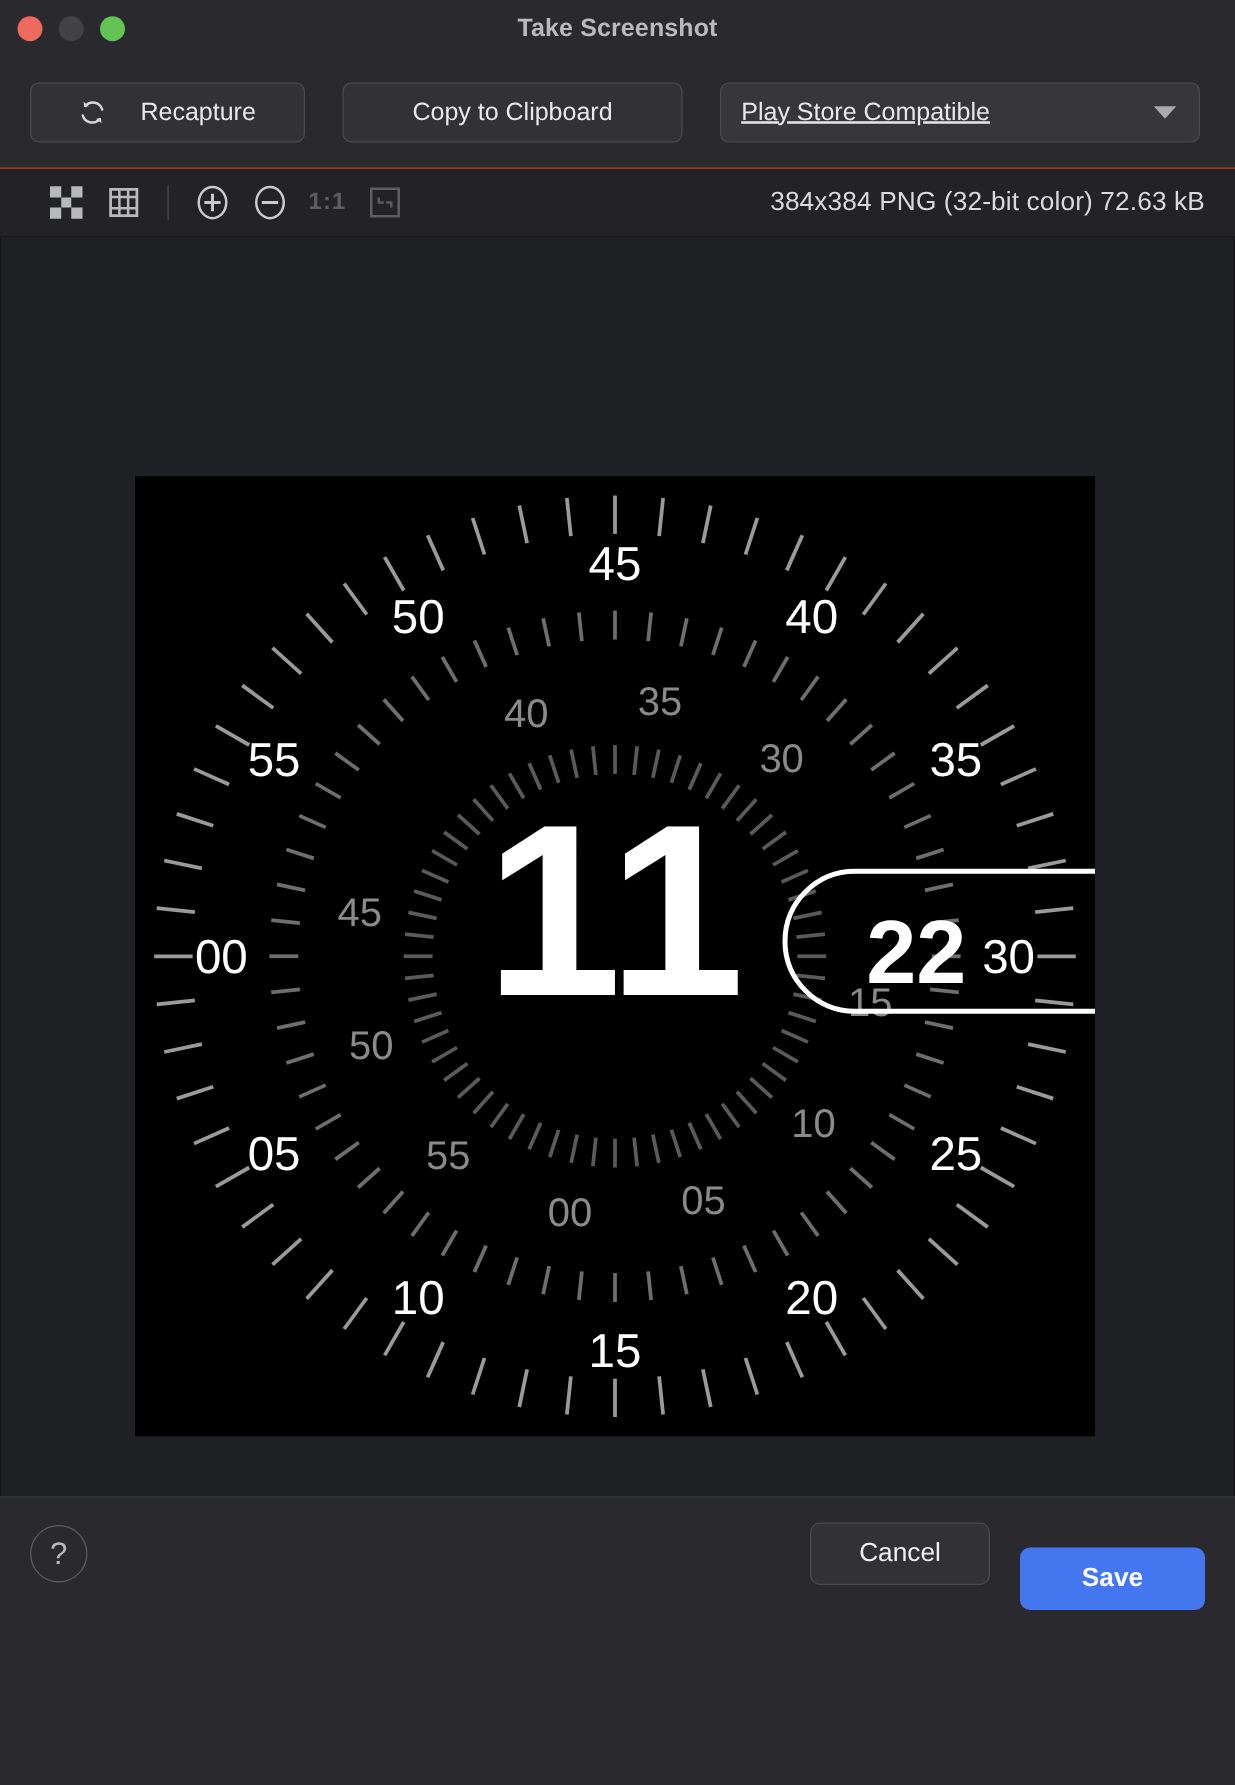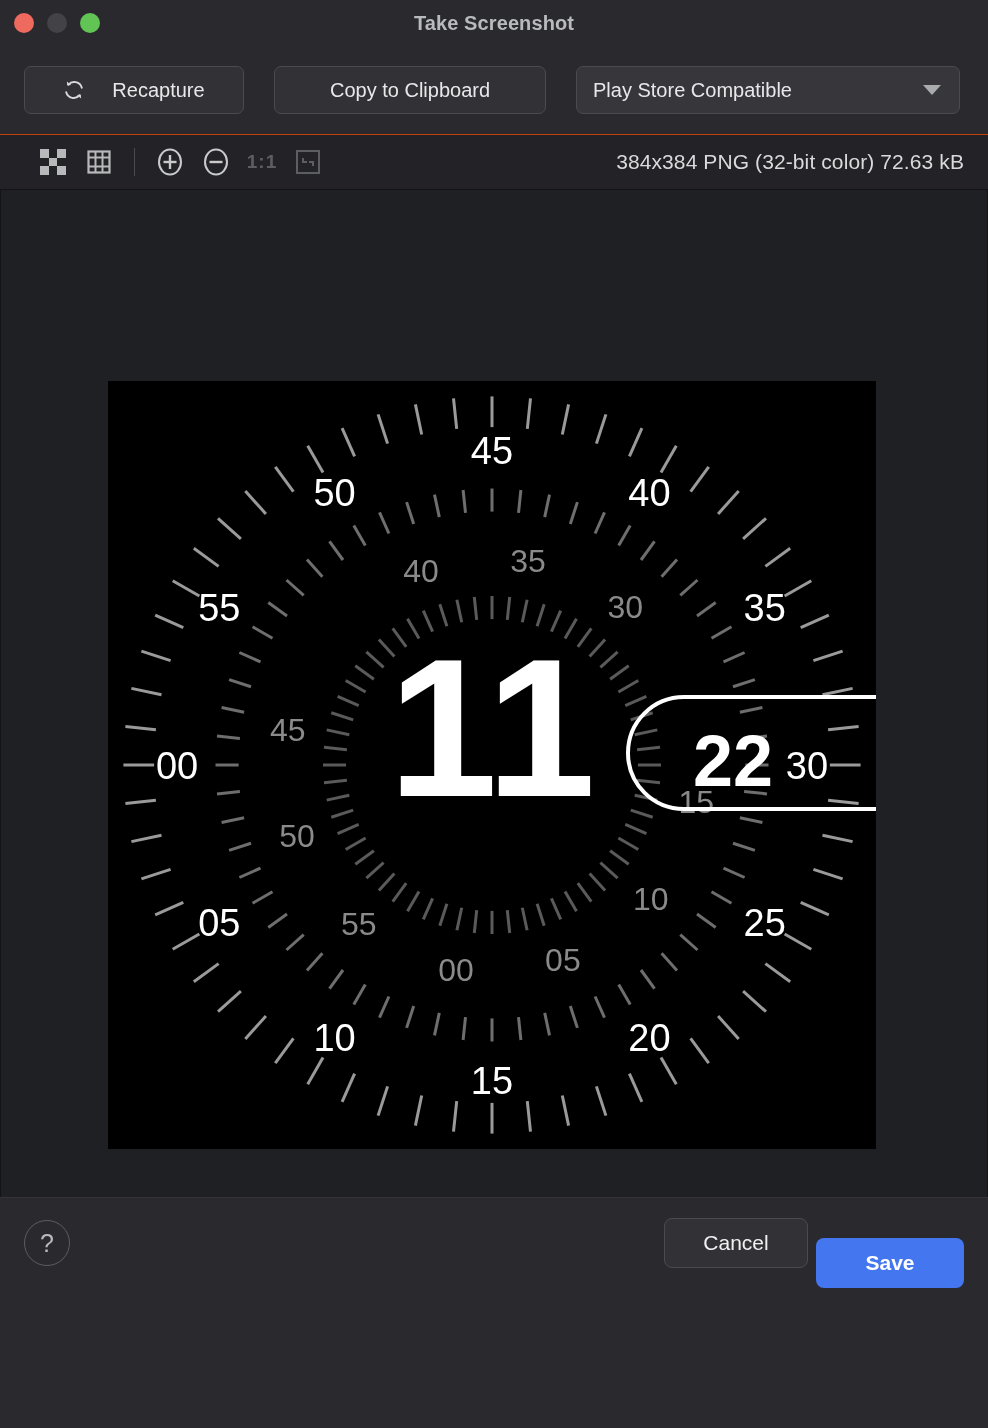--- a/index.html
+++ b/index.html
@@ -86,20 +86,21 @@
     border-radius: 7px;
     border: 1px solid #4a4a50;
     background: #36363b;
     color: #e8e8ea;
     font-size: 20px;
     display: flex;
     align-items: center;
     padding: 0 16px;
     position: relative;
     cursor: default;
+    text-decoration: underline;
   }
   .select-caret {
     position: absolute;
     right: 18px;
     top: 50%;
     transform: translateY(-50%);
     width: 0; height: 0;
     border-left: 9px solid transparent;
     border-right: 9px solid transparent;
     border-top: 10px solid #aaabad;
@@ -179,21 +180,21 @@
     border: 1px solid #5c5c62;
     color: #b8b9bb;
     font-size: 25px;
     display: flex; align-items: center; justify-content: center;
     cursor: default;
     background: transparent;
   }
   .bottom-actions {
     margin-left: auto;
     display: flex;
-    gap: 8px;
+    gap: 24px;
     align-items: center;
   }
   .btn-cancel {
     height: 50px;
     min-width: 144px;
     border-radius: 8px;
     border: 1px solid #4a4a50;
     background: #323236;
     color: #f0f0f2;
     font-size: 21px;

